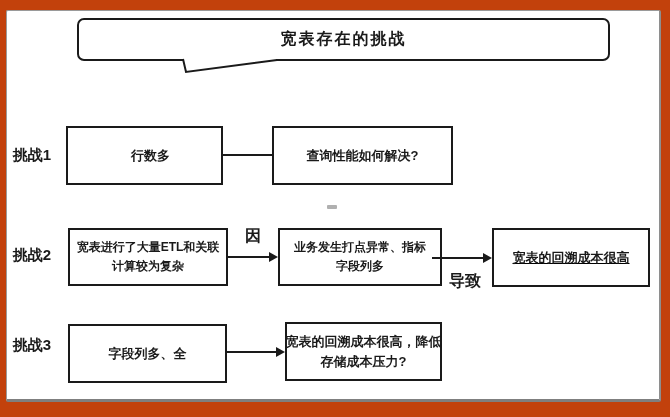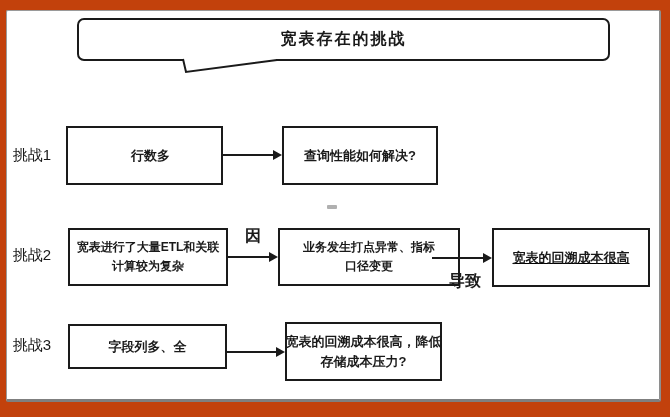--- a/index.html
+++ b/index.html
@@ -46,21 +46,21 @@
   }
   .tail {
     position: absolute;
     left: 176px; top: 54px;
   }
   .rlabel {
     position: absolute;
     width: 54px;
     text-align: center;
     font-size: 15px;
-    font-weight: 400;
+    font-weight: 700;
     color: #1a1a1a;
     white-space: nowrap;
   }
   .box {
     position: absolute;
     box-sizing: border-box;
     border: 2px solid #1a1a1a;
     background: #ffffff;
     display: flex;
     flex-direction: column;
@@ -121,47 +121,47 @@
     <rect x="8" y="3" width="92" height="5" fill="#ffffff" stroke="none"></rect>
     <path d="M 7 5 L 10 18 L 101 6" fill="#ffffff" stroke="#1a1a1a" stroke-width="2" stroke-linejoin="miter"></path>
   </svg>
 
   <div class="rlabel" style="left:5px; top:146px;">挑战1</div>
   <div class="box" style="left:66px; top:126px; width:157px; height:59px;padding-left:12px;">
     <div class="line">行数多</div>
   </div>
   <div class="arrow-line" style="left:223px; top:154px; width:51px;"></div>
   <div class="arrow-head" style="left:273px; top:150px;"></div>
-  <div class="box" style="left:282px; top:126px; width:156px; height:59px;">
+  <div class="box" style="left:272px; top:126px; width:181px; height:59px;">
     <div class="line">查询性能如何解决?</div>
   </div>
 
   <div class="stray-mark"></div>
 
   <div class="rlabel" style="left:5px; top:246px;">挑战2</div>
   <div class="box compact" style="left:68px; top:228px; width:160px; height:58px;">
     <div class="line">宽表进行了大量ETL和关联</div>
     <div class="line">计算较为复杂</div>
   </div>
   <div class="arrow-label" style="left:233px; top:226px; width:40px;">因</div>
   <div class="arrow-line" style="left:228px; top:256px; width:42px;"></div>
   <div class="arrow-head" style="left:269px; top:252px;"></div>
-  <div class="box compact" style="left:278px; top:228px; width:182px; height:58px;">
+  <div class="box compact" style="left:278px; top:228px; width:164px; height:58px;">
     <div class="line">业务发生打点异常、指标</div>
-    <div class="line">口径变更</div>
+    <div class="line">字段列多</div>
   </div>
   <div class="arrow-label" style="left:443px; top:229px; width:44px;margin-top:42px;">导致</div>
   <div class="arrow-line" style="left:432px; top:257px; width:52px;"></div>
   <div class="arrow-head" style="left:483px; top:253px;"></div>
   <div class="box" style="left:492px; top:228px; width:158px; height:59px;text-decoration:underline;">
     <div class="line">宽表的回溯成本很高</div>
   </div>
 
   <div class="rlabel" style="left:5px; top:336px;">挑战3</div>
-  <div class="box" style="left:68px; top:324px; width:159px; height:45px;">
+  <div class="box" style="left:68px; top:324px; width:159px; height:59px;">
     <div class="line">字段列多、全</div>
   </div>
   <div class="arrow-line" style="left:227px; top:351px; width:49px;"></div>
   <div class="arrow-head" style="left:276px; top:347px;"></div>
   <div class="box" style="left:285px; top:322px; width:157px; height:59px;">
     <div class="line">宽表的回溯成本很高，降低</div>
     <div class="line">存储成本压力?</div>
   </div>
 
 </div>

